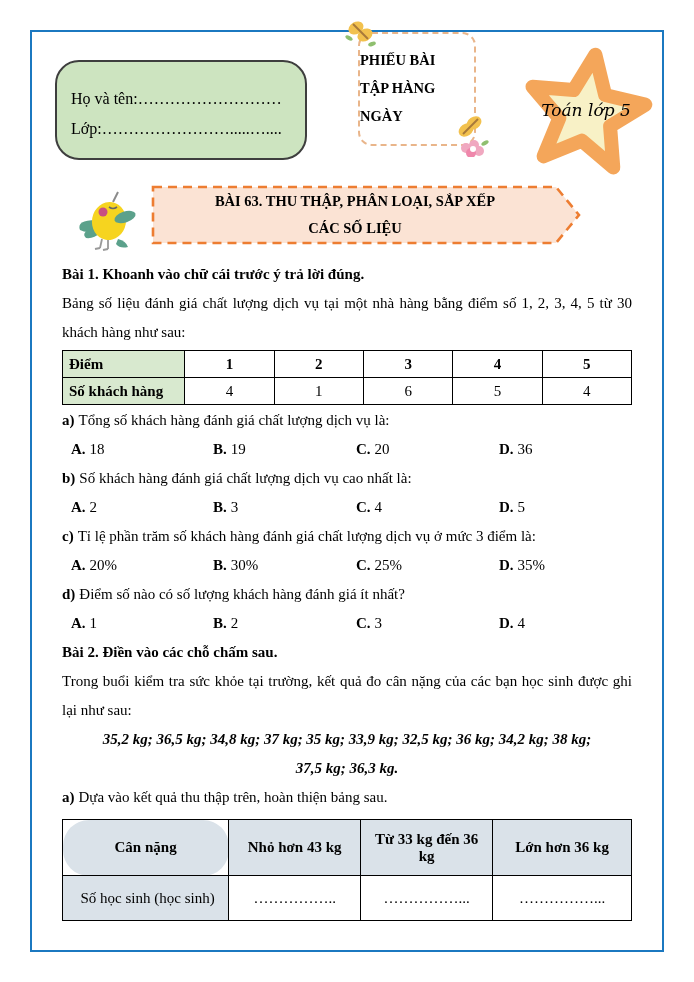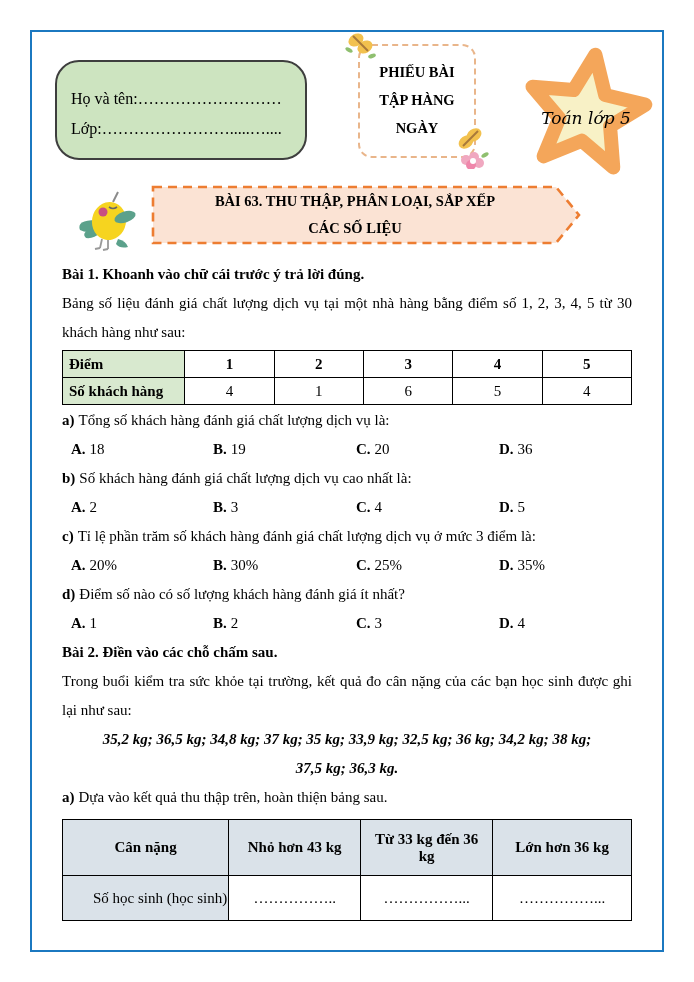--- a/index.html
+++ b/index.html
@@ -9,30 +9,30 @@
   }
   .page-border{position:absolute;left:30px;top:30px;width:630px;height:918px;border:2px solid #1b78c0;}
 
   
   .name-box{
     position:absolute;left:55px;top:60px;width:252px;height:100px;
     background:#cde4c0;border:2.5px solid #3e3e3e;border-radius:24px;
     box-sizing:border-box;padding:22px 0 0 14px;font-size:16px;line-height:30px;
   }
   .badge{
-    position:absolute;left:358px;top:44px;width:118px;height:114px;
+    position:absolute;left:358px;top:32px;width:118px;height:114px;
     border:2px dashed #e9b58a;border-radius:14px;box-sizing:border-box;
-    text-align:center;font-weight:bold;font-size:14.5px;line-height:28px;padding-top:12px;
+    text-align:left;font-weight:bold;font-size:14.5px;line-height:28px;padding-top:12px;
     background:#fff;
   }
   .badge .deco-tl{position:absolute;left:-15px;top:-16px;}
   .badge .deco-br{position:absolute;right:-18px;bottom:-22px;}
   .star-wrap{position:absolute;left:510px;top:40px;width:152px;height:148px;}
   .star-label{
-    position:absolute;left:0;top:68px;width:152px;text-align:center;
+    position:absolute;left:0;top:60px;width:152px;text-align:center;
     font-style:italic;font-size:17px;font-family:"DejaVu Serif", serif;
   }
 
   
   .bird{position:absolute;left:72px;top:186px;}
   .banner{position:absolute;left:150px;top:184px;width:432px;height:62px;}
   .banner-text{
     position:absolute;left:0;top:4px;width:410px;text-align:center;
     font-weight:bold;font-size:14.5px;line-height:27px;
   }
@@ -50,23 +50,23 @@
 
   table{border-collapse:collapse;width:100%;}
   td{border:1.6px solid #000;font-size:15px;box-sizing:border-box;}
   .t1{margin:3px 0 1px 0;}
   .t1 td{height:27px;}
   .t1 .rowhead{background:#d8e9cf;font-weight:bold;text-align:left;padding-left:6px;width:21.5%;}
   .t1 .num{text-align:center;width:15.7%;}
   .t1 .hnum{font-weight:bold;}
   .t2{margin-top:7px;}
   .t2 .th{background:#dae2e9;font-weight:bold;text-align:center;height:56px;padding:0 6px;}
-  .t2 .rl{background:#dae2e9;text-align:right;padding-left:5px;height:45px;}
+  .t2 .rl{background:#dae2e9;text-align:center;padding-left:5px;height:45px;}
   .t2 .dots{text-align:center;height:45px;}
-  .t2 .c1{width:29.2%;} .t2 .c2{width:23.2%;} .t2 .c3{width:23.2%;} .t2 .c4{width:24.4%;}
+  .t2 .c1{width:29.2%;border-radius:26px;} .t2 .c2{width:23.2%;} .t2 .c3{width:23.2%;} .t2 .c4{width:24.4%;}
 </style>
 </head>
 <body>
 
 <div class="page-border"></div>
 
 <div class="name-box">
   <div>Họ và tên:………………………</div>
   <div>Lớp:…………………….....…....</div>
 </div>

